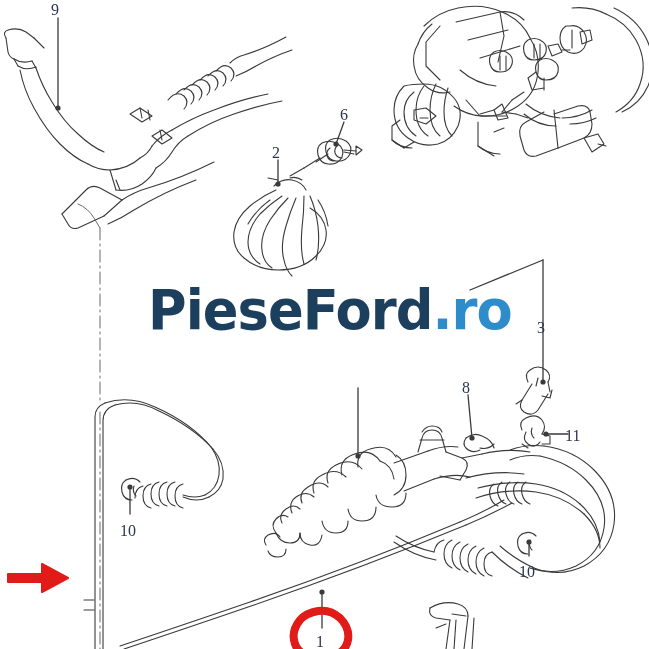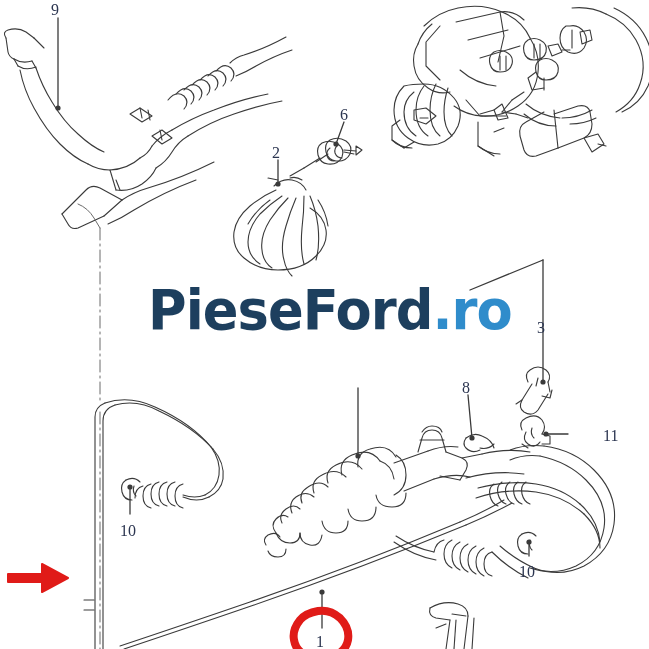--- a/index.html
+++ b/index.html
@@ -389,18 +389,18 @@
 
   <div class="wm">
     <span class="wm-main">PieseFord</span><span class="wm-tld">.ro</span>
   </div>
 
   <div class="callout" style="left:51px;  top:2px;">9</div>
   <div class="callout" style="left:340px; top:107px;">6</div>
   <div class="callout" style="left:272px; top:145px;">2</div>
   <div class="callout" style="left:537px; top:320px;">3</div>
   <div class="callout" style="left:462px; top:380px;">8</div>
-  <div class="callout" style="left:603px; top:428px;">11</div>
+  <div class="callout" style="left:565px; top:428px;">11</div>
   <div class="callout" style="left:120px; top:523px;">10</div>
   <div class="callout" style="left:519px; top:564px;">10</div>
   <div class="callout" style="left:316px; top:634px;">1</div>
 
 </div>
 
 </body></html>

